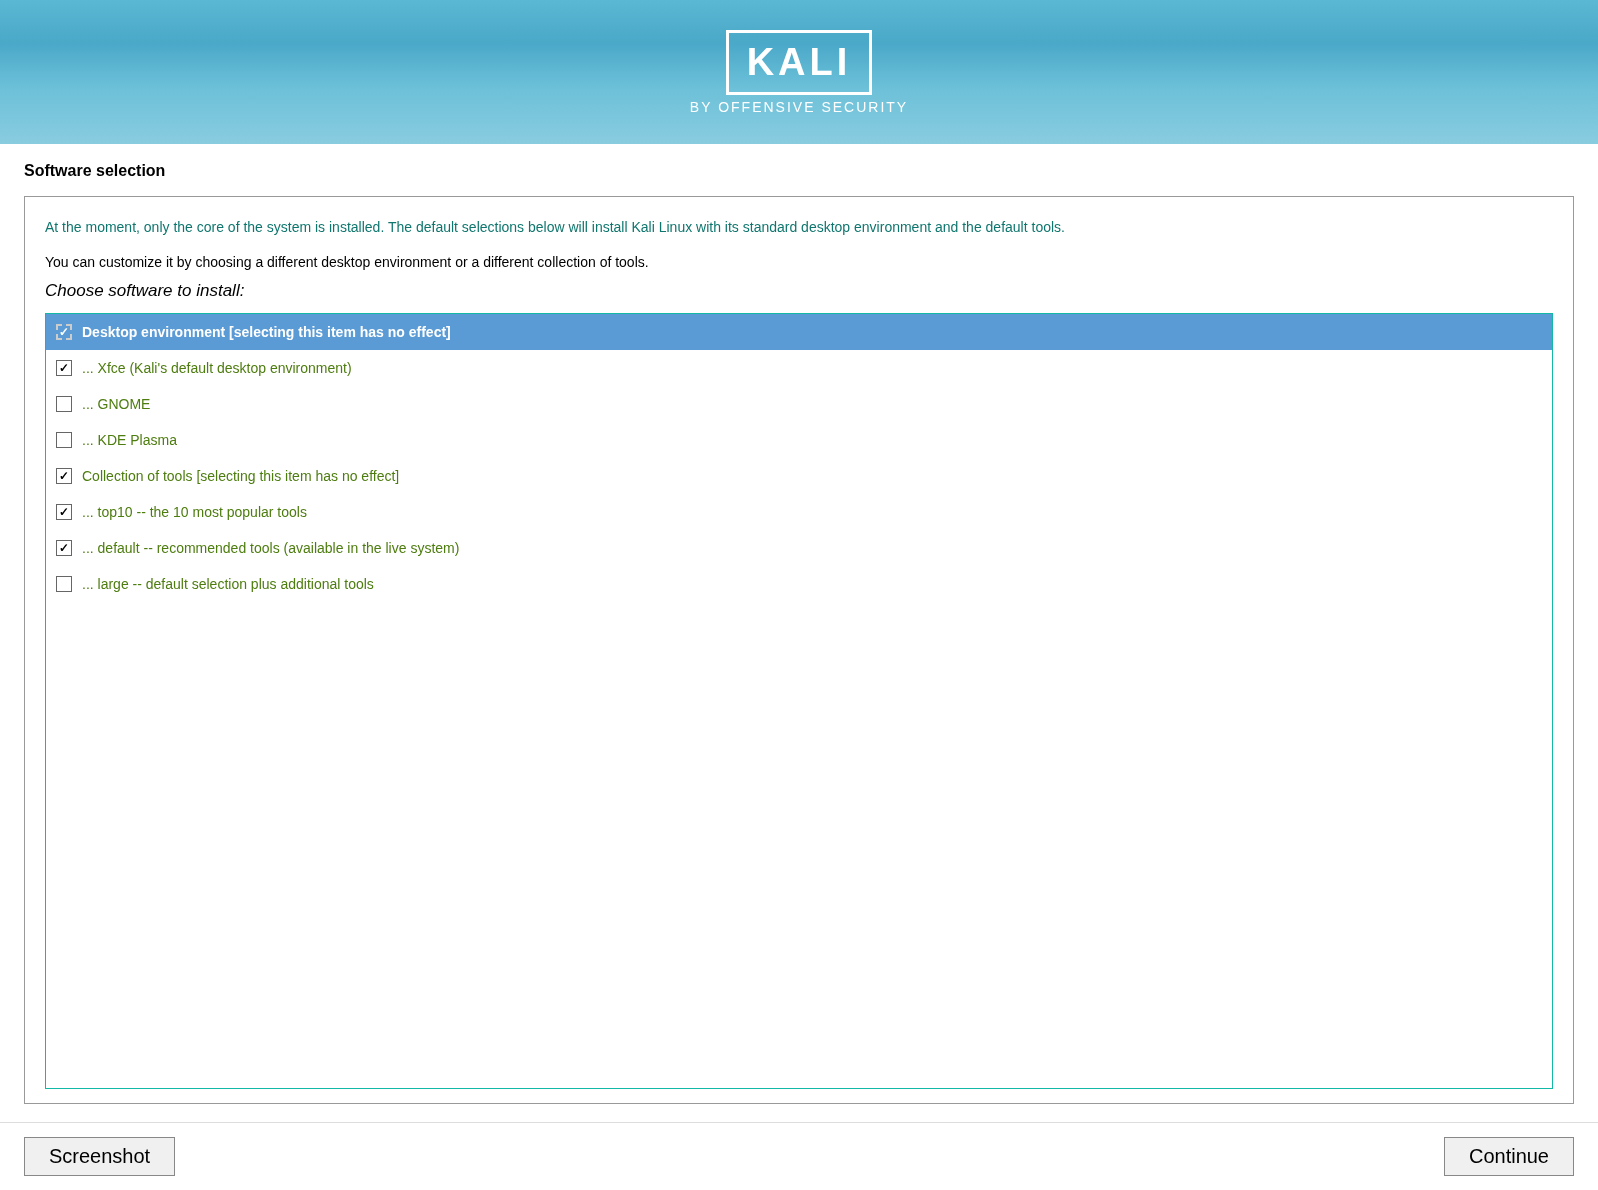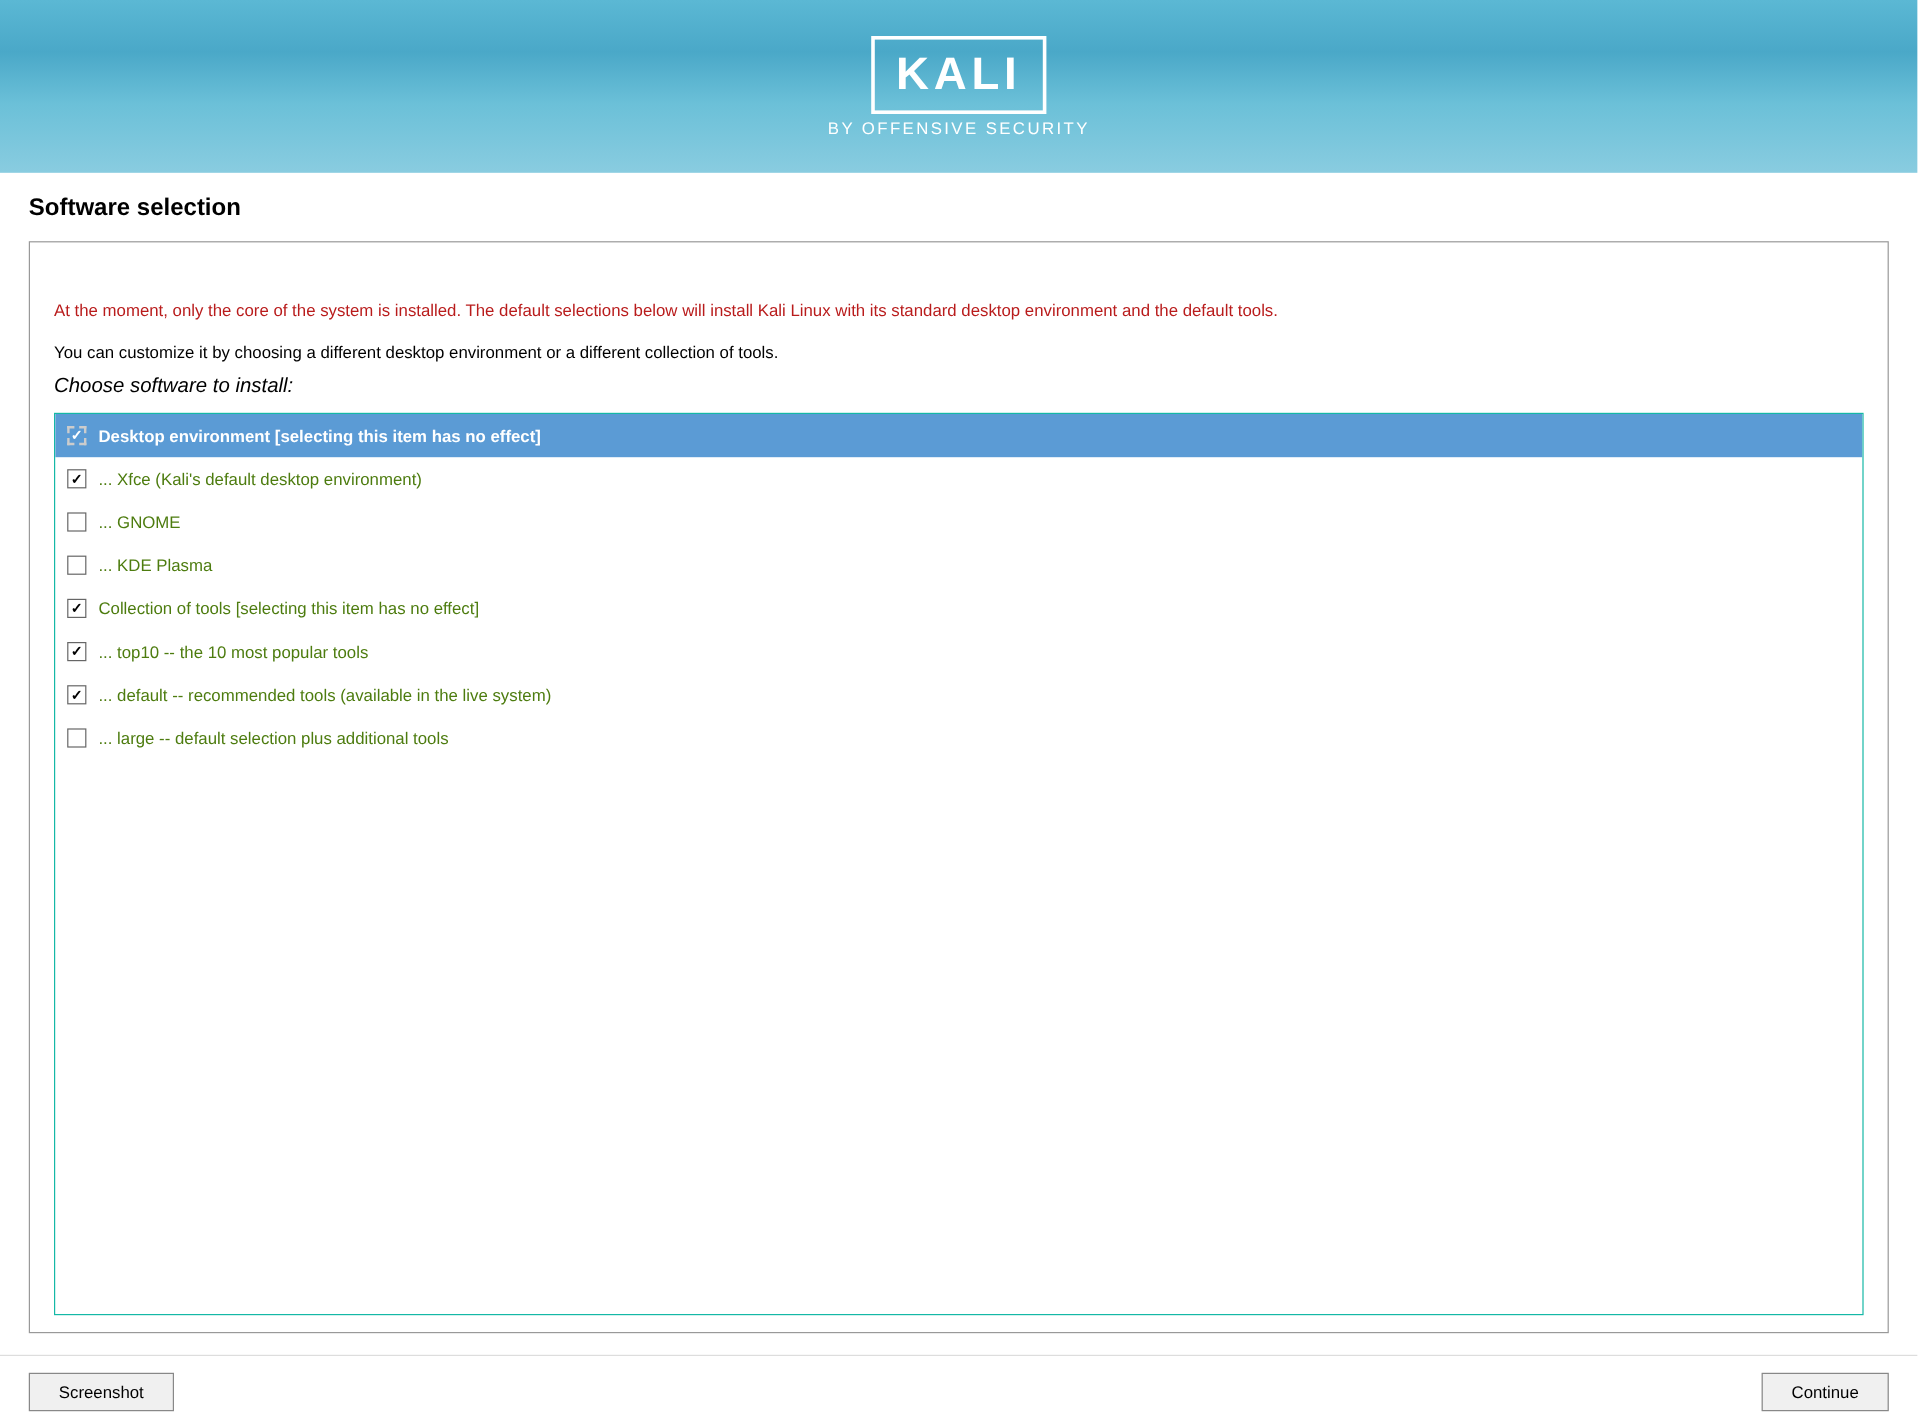--- a/index.html
+++ b/index.html
@@ -54,42 +54,41 @@
 
     
     .main-content {
       flex: 1;
       padding: 18px 24px;
       display: flex;
       flex-direction: column;
     }
 
     .page-title {
-      font-size: 20px;
+      font-size: 16px;
       font-weight: bold;
       color: #000;
       margin-bottom: 16px;
     }
 
     
     .description-box {
       border: 1px solid #999;
       padding: 20px 20px 14px 20px;
       margin-bottom: 0;
       flex: 1;
       display: flex;
       flex-direction: column;
     }
 
     .desc-text {
       font-size: 14px;
-      color: #b91c1c;
+      color: #0f766e;
       margin-bottom: 14px;
       line-height: 1.5;
-      margin-top: 26px;
     }
 
     .desc-customize {
       font-size: 14px;
       color: #000;
       margin-bottom: 8px;
       line-height: 1.5;
     }
 
     .choose-label {
@@ -168,21 +167,21 @@
       display: flex;
       justify-content: space-between;
       align-items: center;
       padding: 14px 24px;
       border-top: 1px solid #ddd;
       flex-shrink: 0;
     }
 
     .btn {
       padding: 7px 24px;
-      font-size: 14px;
+      font-size: 20px;
       background: #f0f0f0;
       border: 1px solid #888;
       cursor: pointer;
       min-width: 100px;
       text-align: center;
     }
   </style>
 </head>
 <body>
 

